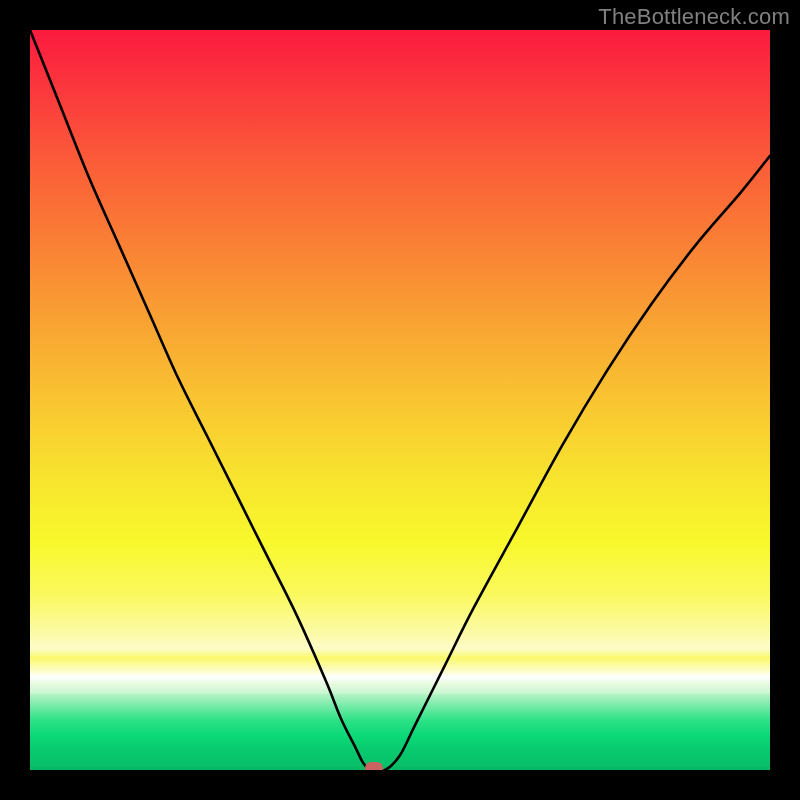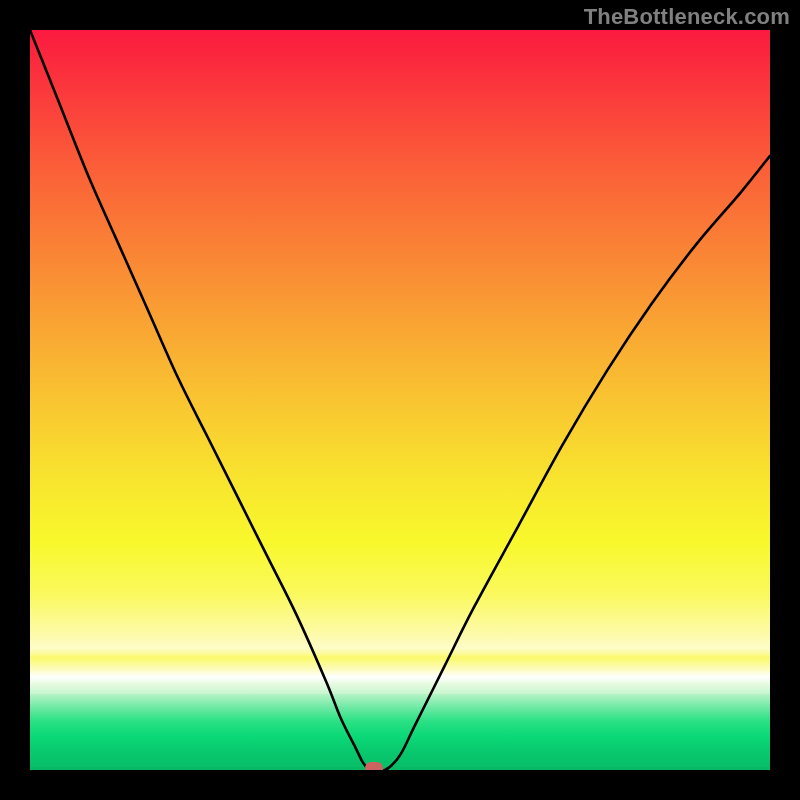--- a/index.html
+++ b/index.html
@@ -16,21 +16,21 @@
     width: 800px;
     height: 800px;
     background: #000;
   }
   .watermark {
     position: absolute;
     top: 4px;
     right: 10px;
     color: #808080;
     font-size: 22px;
-    font-weight: 700;
+    font-weight: 400;
     letter-spacing: 0.2px;
     z-index: 10;
   }
   .plot-area {
     position: absolute;
     left: 30px;
     top: 30px;
     width: 740px;
     height: 740px;
     overflow: hidden;

